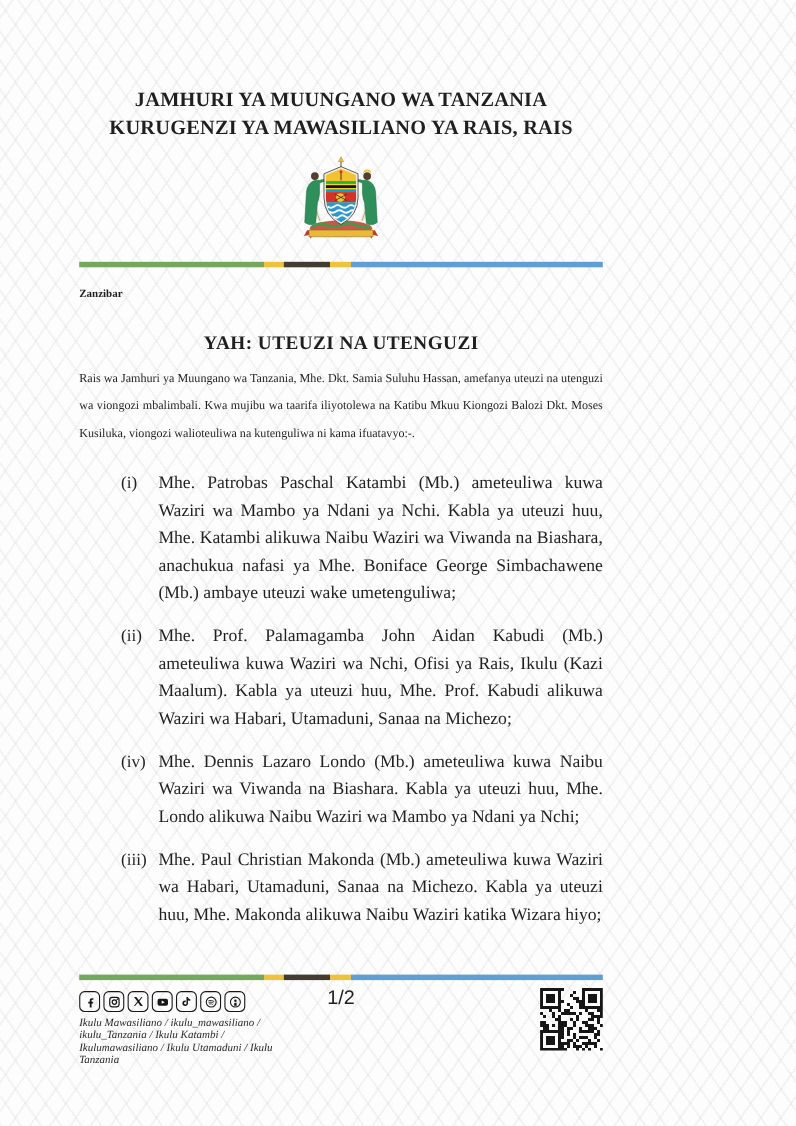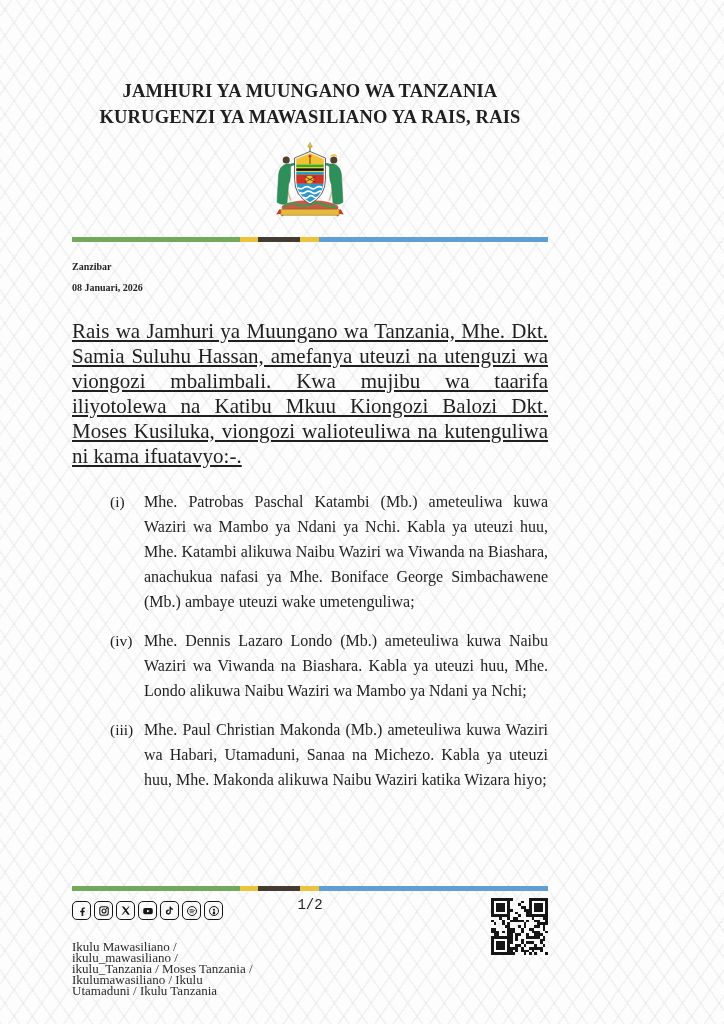--- a/index.html
+++ b/index.html
@@ -24,38 +24,38 @@
   .bar span { height:100%; }
   .seg-green { width:35.3%; background:#74a85c; }
   .seg-yellow { width:3.8%;  background:#edc23c; }
   .seg-dark  { width:8.9%;  background:#453c31; }
   .seg-blue  { width:48.2%; background:#5f9fd4; }
 
   .meta { margin-top:14px; font-weight:bold; font-size:10px; line-height:21px; }
 
   .subject { text-align:center; font-weight:bold; font-size:17.5px; letter-spacing:.4px; margin-top:23px; }
 
-  .intro { margin-top:21px; font-size:21px; line-height:25px; text-align:justify;text-decoration:underline; }
+  .intro { margin-top:10px; font-size:11px; line-height:25px; text-align:justify; }
 
   .list { margin-top:20px; }
   .item { display:flex; margin:14px 0 0 38px; }
   .item:first-child { margin-top:0; }
   .item .num  { flex:0 0 34px; font-size:15.5px; line-height:25px; }
   .item .txt  { flex:1; font-size:16px; line-height:25px; text-align:justify; }
 
   .footer { position:absolute; left:72px; right:68px; top:886px; }
   .footer-row { display:grid; grid-template-columns:1fr auto 1fr; align-items:start; margin-top:4px; }
-  .page-num { font-family:Liberation Mono, monospace; font-size:14px; margin-top:2px; }
+  .page-num { font-family:Liberation Sans, sans-serif; font-size:18px; margin-top:2px; }
 
   .social-icons { display:flex; gap:3px; margin-top:6px; }
   .social-icons .ic {
     width:19px; height:19px; border:1.7px solid #161616; border-radius:5px;
     display:flex; align-items:center; justify-content:center; background:transparent;
   }
-  .handles { margin-top:21px; font-size:13px; line-height:11px; color:#2a2a2a; max-width:185px; }
+  .handles { margin-top:5px; font-style:italic; font-size:10px; line-height:11px; color:#2a2a2a; max-width:185px; }
 
   .qr-box { justify-self:end; margin-top:3px; }
   .qr-box svg { display:block; }
 </style>
 </head>
 <body>
 
 <div class="page">
 
   <div class="org-title">JAMHURI YA MUUNGANO WA TANZANIA</div>
@@ -117,30 +117,34 @@
   <div class="bar">
     <span class="seg-green"></span>
     <span class="seg-yellow"></span>
     <span class="seg-dark"></span>
     <span class="seg-yellow"></span>
     <span class="seg-blue"></span>
   </div>
 
   <div class="meta">
     <div>Zanzibar</div>
-    <div>08 Januari, 2026</div>
-  </div>
-
+  </div>
+
+  <div class="subject">YAH: UTEUZI NA UTENGUZI</div>
 
   <p class="intro">Rais wa Jamhuri ya Muungano wa Tanzania, Mhe. Dkt. Samia Suluhu Hassan, amefanya uteuzi na utenguzi wa viongozi mbalimbali. Kwa mujibu wa taarifa iliyotolewa na Katibu Mkuu Kiongozi Balozi Dkt. Moses Kusiluka, viongozi walioteuliwa na kutenguliwa ni kama ifuatavyo:-.</p>
 
   <div class="list">
     <div class="item">
       <span class="num">(i)</span>
       <span class="txt">Mhe. Patrobas Paschal Katambi (Mb.) ameteuliwa kuwa Waziri wa Mambo ya Ndani ya Nchi. Kabla ya uteuzi huu, Mhe. Katambi alikuwa Naibu Waziri wa Viwanda na Biashara, anachukua nafasi ya Mhe. Boniface George Simbachawene (Mb.) ambaye uteuzi wake umetenguliwa;</span>
+    </div>
+    <div class="item">
+      <span class="num">(ii)</span>
+      <span class="txt">Mhe. Prof. Palamagamba John Aidan Kabudi (Mb.) ameteuliwa kuwa Waziri wa Nchi, Ofisi ya Rais, Ikulu (Kazi Maalum). Kabla ya uteuzi huu, Mhe. Prof. Kabudi alikuwa Waziri wa Habari, Utamaduni, Sanaa na Michezo;</span>
     </div>
     <div class="item">
       <span class="num">(iv)</span>
       <span class="txt">Mhe. Dennis Lazaro Londo (Mb.) ameteuliwa kuwa Naibu Waziri wa Viwanda na Biashara. Kabla ya uteuzi huu, Mhe. Londo alikuwa Naibu Waziri wa Mambo ya Ndani ya Nchi;</span>
     </div>
     <div class="item">
       <span class="num">(iii)</span>
       <span class="txt">Mhe. Paul Christian Makonda (Mb.) ameteuliwa kuwa Waziri wa Habari, Utamaduni, Sanaa na Michezo. Kabla ya uteuzi huu, Mhe. Makonda alikuwa Naibu Waziri katika Wizara hiyo;</span>
     </div>
   </div>
@@ -196,21 +200,21 @@
           <span class="ic">
             <svg width="12" height="12" viewBox="0 0 24 24">
                 <circle cx="12" cy="12" r="9" fill="none" stroke="#161616" stroke-width="2"></circle>
                 <circle cx="12" cy="9.5" r="2.2" fill="#161616"></circle>
                 <path d="M10.2 13h3.6l.7 5.5h-5z" fill="#161616"></path>
               </svg>
           </span>
         </div>
         <div class="handles">
           <div>Ikulu Mawasiliano / ikulu_mawasiliano /</div>
-          <div>ikulu_Tanzania / Moses Tanzania /</div>
+          <div>ikulu_Tanzania / Ikulu Katambi /</div>
           <div>Ikulumawasiliano / Ikulu Utamaduni / Ikulu Tanzania</div>
         </div>
       </div>
 
       <div class="page-num">1/2</div>
 
       <div class="qr-box">
         <svg id="qr-svg" width="57" height="57" viewBox="0 0 21 21" fill="#161616" shape-rendering="crispEdges">
             <rect x="0" y="0" width="7" height="7"></rect>
             <rect x="1" y="1" width="5" height="5" fill="#fff"></rect>

